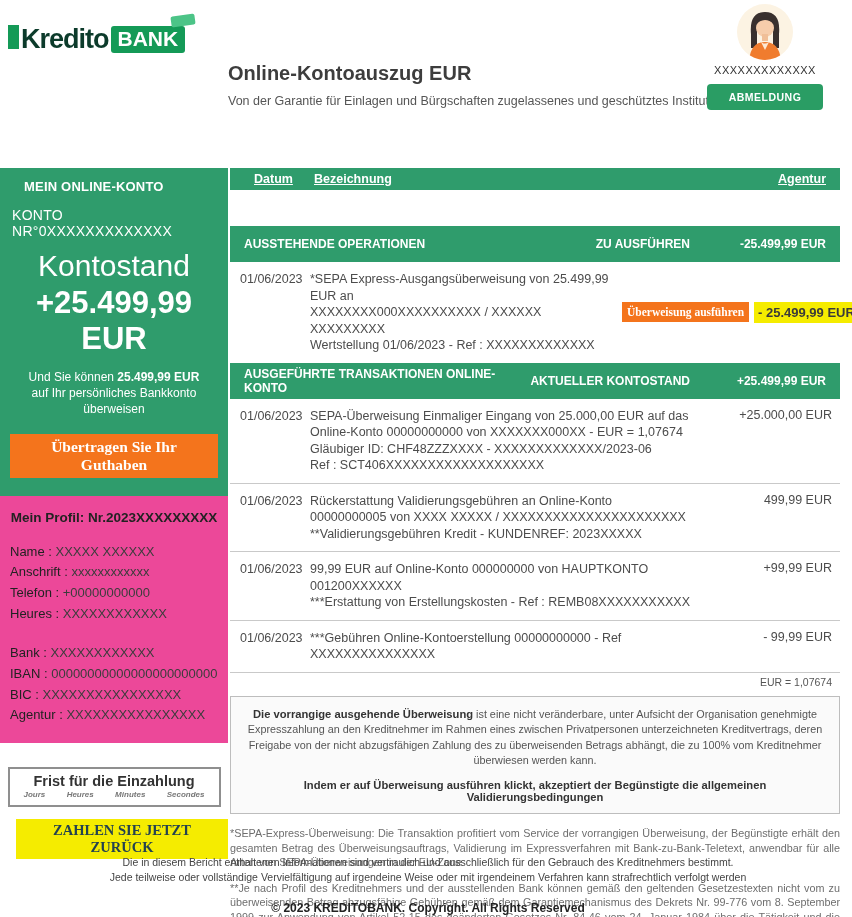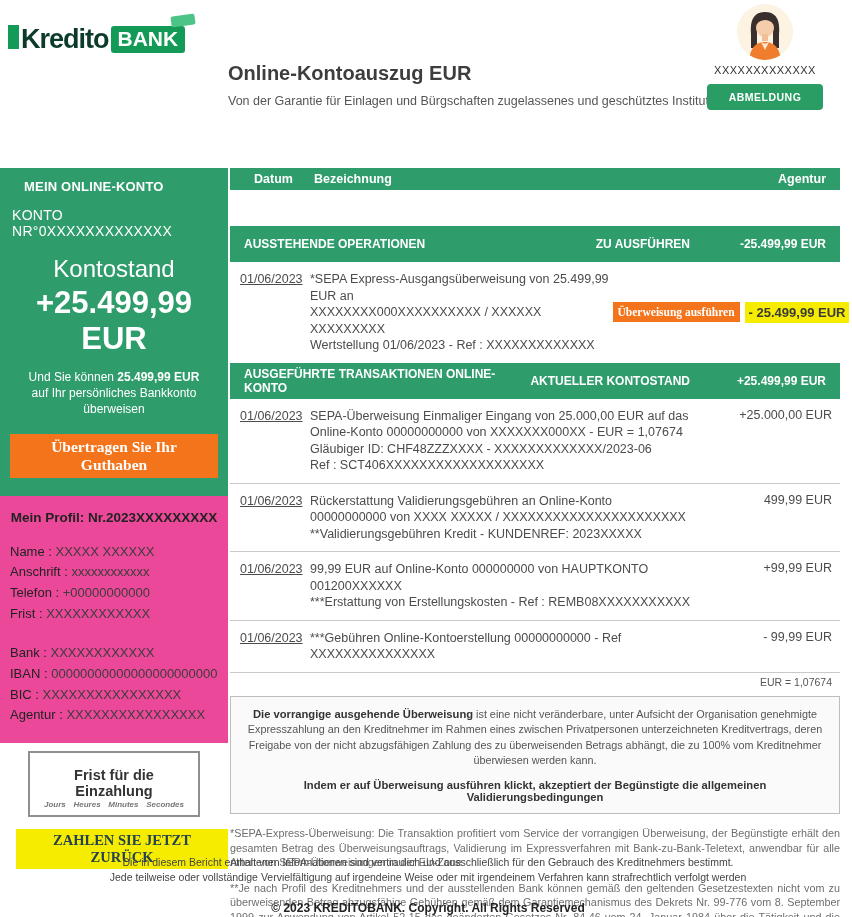--- a/index.html
+++ b/index.html
@@ -28,61 +28,61 @@
     font-size:10.5px; font-weight:bold; padding:7px 22px; border-radius:4px; border:none;
     letter-spacing:0.5px; cursor:pointer; }
   
   .content { display:flex; align-items:flex-start; }
   .sidebar { width:228px; flex:none; }
   .main { flex:1; margin-left:2px; margin-right:12px; }
   
   .side-green { background:#2f9c6c; color:#fff; padding:11px 10px 18px; }
   .panel-title { font-size:13px; font-weight:bold; padding-left:14px; letter-spacing:0.2px; }
   .account-no { font-size:14px; margin-top:13px; padding-left:2px; letter-spacing:0.3px; }
-  .balance-label { font-size:24px; text-align:center; margin-top:16px; font-weight:400; }
+  .balance-label { font-size:30px; text-align:center; margin-top:10px; font-weight:400; }
   .balance-value { font-size:31px; text-align:center; font-weight:bold; margin-top:2px; }
   .balance-note { font-size:12px; text-align:center; margin-top:12px; line-height:1.35; padding:0 14px; }
   .transfer-btn { display:block; margin:16px auto 0; background:#f4741c; color:#fff;
     font-family:"Liberation Serif", serif; font-weight:bold; font-size:15.5px;
     padding:4px 8px; border:none; cursor:pointer; }
   .side-gray { background:#ec4899; color:#3c3c3c; padding:14px 10px 16px; }
   .profile-title { text-align:center; font-size:13.5px; font-weight:bold; color:#222; }
   .profile-fields { margin-top:18px; font-size:13px; }
   .pf-row { margin:2px 0; line-height:1.45; }
   .pf-label { font-weight:normal; color:#222; }
   .pf-gap { height:16px; }
-  .countdown { width:172px; margin:8px auto 0; border:2px solid #8f8f8f; background:#fff;
-    text-align:center; padding:14px 4px 6px; }
+  .countdown { width:213px; margin:24px auto 0; border:2px solid #8f8f8f; background:#fff;
+    text-align:center; padding:4px 4px 6px; }
   .countdown-title { font-size:14.5px; font-weight:bold; color:#333; }
   .countdown-units { display:flex; justify-content:space-between; padding:0 10px; margin-top:1px;font-style:italic; }
   .countdown-units span { font-size:8px; font-weight:bold; color:#777; }
   .countdown-time { font-size:25px; color:#666; letter-spacing:1px; margin-top:0; }
   .payback-btn { display:inline-block; margin:12px 0 0 16px; background:#f5ec00; color:#24424f;
     font-family:"Liberation Serif", serif; font-weight:bold; font-size:14.5px;
     padding:3px 5px; border:none; cursor:pointer; }
   
   .bar { display:flex; align-items:center; background:#2f9c6c; color:#fff;
-    height:22px; font-size:12.5px; font-weight:bold; }
+    height:22px; font-size:12.5px; font-weight:bold;text-decoration:underline; }
   .bar .c-date { width:84px; padding-left:24px; }
   .bar .c-desc { flex:1; }
   .bar .c-amt  { width:125px; text-align:right; padding-right:14px; }
   .spacer { height:36px; }
   .secbar { display:flex; align-items:center; background:#2f9c6c; color:#fff;
     height:36px; font-size:12px; font-weight:bold; padding:0 14px; }
   .secbar .s-left { flex:1; }
   .secbar .s-mid { margin-right:26px; }
   .secbar .s-amt { width:110px; text-align:right; }
   .trow { display:flex; padding:9px 0; font-size:12.5px; color:#4c4c4c; }
-  .trow .t-date { width:80px; flex:none; padding-left:10px; padding-top:1px;text-decoration:underline; }
+  .trow .t-date { width:80px; flex:none; padding-left:10px; padding-top:1px; }
   .trow .t-desc { flex:1; line-height:1.32; padding-right:8px; }
   .trow .t-desc div:empty { display:none; }
   .trow .t-amt { width:122px; flex:none; text-align:right; padding-right:8px; }
   .trow + .trow { border-top:1px solid #c9c9c9; }
   .trow.last { border-bottom:1px solid #c9c9c9; }
-  .pend-right { width:218px; flex:none; display:flex; align-items:center; justify-content:center; }
+  .pend-right { width:218px; flex:none; display:flex; align-items:center; justify-content:flex-start; }
   .exec-btn { background:#f4741c; color:#fff; font-family:"Liberation Serif", serif;
     font-weight:bold; font-size:11.5px; padding:4px 5px; border:none; cursor:pointer; white-space:nowrap; }
   .pend-amt { background:#f5ec00; color:#3a3a3a; font-weight:bold; font-size:13px;
     padding:3px 4px; margin-left:5px; white-space:nowrap; }
   .rate-note { text-align:right; font-size:10.5px; color:#555; padding:3px 8px 0 0; }
   
   .notice { margin-top:8px; border:1px solid #bdbdbd; background:#fafafa;
     padding:9px 12px 10px; text-align:center; }
   .notice-p1 { font-size:10.8px; color:#555; line-height:1.45; }
   .notice-p1 .lead { font-weight:bold; color:#333; font-size:11.2px; }
@@ -146,21 +146,21 @@
         <div class="balance-value">+25.499,99 EUR</div>
         <div class="balance-note"><span>Und Sie können </span><b>25.499,99 EUR</b><span> auf Ihr persönliches Bankkonto überweisen</span></div>
         <button class="transfer-btn">Übertragen Sie Ihr Guthaben</button>
       </div>
       <div class="side-gray">
         <div class="profile-title">Mein Profil: Nr.2023XXXXXXXXX</div>
         <div class="profile-fields">
           <div class="pf-row"><span class="pf-label">Name :</span> <span>XXXXX XXXXXX</span></div>
           <div class="pf-row"><span class="pf-label">Anschrift :</span> <span>xxxxxxxxxxxx</span></div>
           <div class="pf-row"><span class="pf-label">Telefon :</span> <span>+00000000000</span></div>
-          <div class="pf-row"><span class="pf-label">Frist :</span> <span>XXXXXXXXXXXX</span></div>
+          <div class="pf-row"><span class="pf-label">Heures :</span> <span>XXXXXXXXXXXX</span></div>
           <div class="pf-gap"></div>
           <div class="pf-row"><span class="pf-label">Bank :</span> <span>XXXXXXXXXXXX</span></div>
           <div class="pf-row"><span class="pf-label">IBAN :</span> <span>00000000000000000000000</span></div>
           <div class="pf-row"><span class="pf-label">BIC :</span> <span>XXXXXXXXXXXXXXXX</span></div>
           <div class="pf-row"><span class="pf-label">Agentur :</span> <span>XXXXXXXXXXXXXXXX</span></div>
         </div>
       </div>
       <div class="countdown">
         <div class="countdown-title">Frist für die Einzahlung</div>
         <div class="countdown-units">
@@ -214,21 +214,21 @@
           <div>Gläubiger ID: CHF48ZZZXXXX - XXXXXXXXXXXXX/2023-06</div>
           <div>Ref : SCT406XXXXXXXXXXXXXXXXXXX</div>
         </span>
         <span class="t-amt">+25.000,00 EUR</span>
       </div>
 
       <div class="trow">
         <span class="t-date">01/06/2023</span>
         <span class="t-desc">
           <div>Rückerstattung Validierungsgebühren an Online-Konto</div>
-          <div>00000000000 von XXXX XXXXX / XXXXXXXXXXXXXXXXXXXXXX</div>
+          <div>00000000005 von XXXX XXXXX / XXXXXXXXXXXXXXXXXXXXXX</div>
           <div>**Validierungsgebühren Kredit - KUNDENREF: 2023XXXXX</div>
         </span>
         <span class="t-amt">499,99 EUR</span>
       </div>
 
       <div class="trow">
         <span class="t-date">01/06/2023</span>
         <span class="t-desc">
           <div>99,99 EUR auf Online-Konto 000000000 von HAUPTKONTO</div>
           <div>001200XXXXXX</div>

